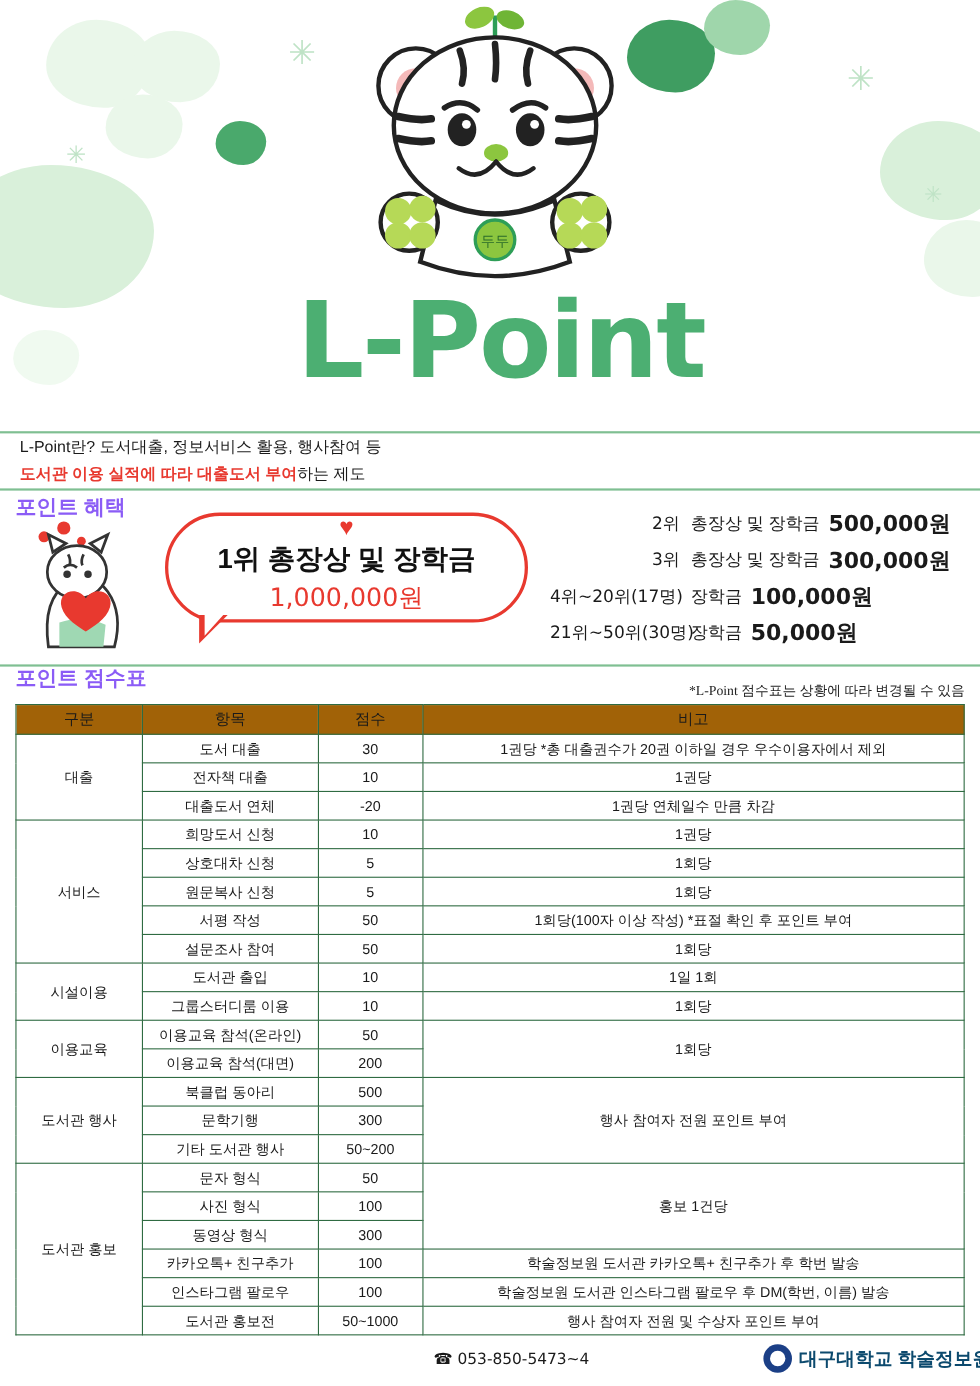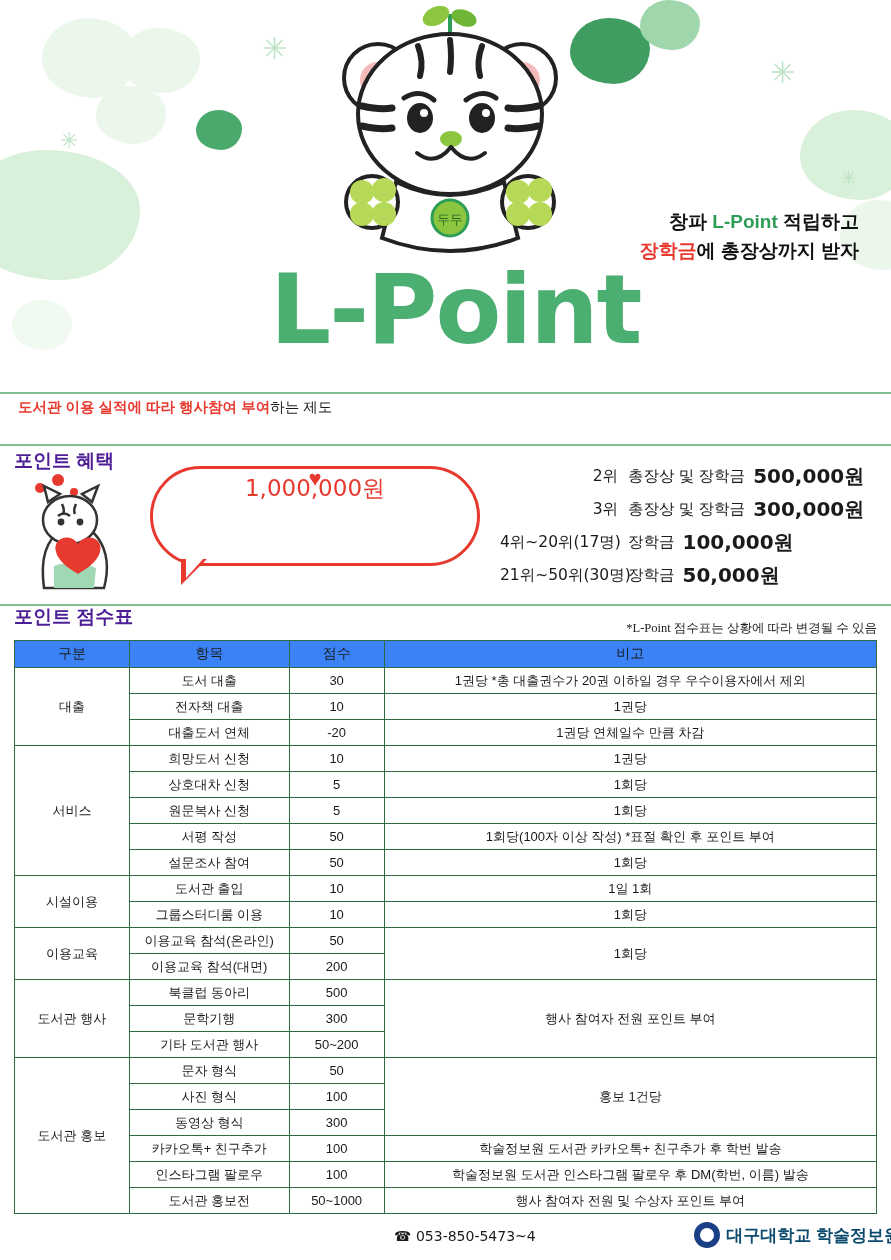--- a/index.html
+++ b/index.html
@@ -104,21 +104,21 @@
     font-family: "DejaVu Sans", sans-serif;
   }
   .intro-right .lbl { letter-spacing: 1px; }
   .intro-right .bar { color: #333; padding: 0 6px; }
 
   
   .sec-title {
     position: absolute;
     font-size: 19px;
     font-weight: bold;
-    color: #4c1d95;
+    color: #8b5cf6;
   }
   #benefit-title { left: 14px; top: 448px; }
   #score-title { left: 14px; top: 604px; }
 
   .benefit-cat {
     position: absolute;
     left: 14px;
     top: 470px;
     width: 120px;
     height: 120px;
@@ -225,21 +225,21 @@
     border-collapse: collapse;
     font-size: 13px;
   }
   table.score th, table.score td {
     border: 1px solid #2f6b42;
     text-align: center;
     padding: 0;
     height: 25px;
   }
   table.score thead th {
-    background: #3b82f6;
+    background: #a16207;
     font-weight: normal;
     font-size: 14px;
     height: 26px;
   }
   col.c-grp { width: 115px; }
   col.c-item { width: 160px; }
   col.c-score { width: 95px; }
   col.c-note { width: 493px; }
 
   
@@ -356,40 +356,33 @@
           <circle cx="240" cy="184" r="12"></circle>
         <circle cx="218" cy="208" r="12"></circle>
           <circle cx="240" cy="208" r="12"></circle>
       </g>
 
       <circle cx="150" cy="212" r="18" fill="#8cc63f" stroke="#2E9E57" stroke-width="3"></circle>
       <text x="150" y="218" font-size="13" text-anchor="middle" fill="#2a6b2a" font-family="DejaVu Sans">두두</text>
     </svg>
   </div>
 
-  <div class="tagline">
-    <div>
-      <span>창파 </span><span class="hl-green">L-Point</span><span> 적립하고</span>
-    </div>
-    <div>
-      <span class="hl-red">장학금</span><span>에 총장상까지 받자</span>
-    </div>
-  </div>
 
   <div class="lpoint-title">L-Point</div>
 </div>
 
 <div class="rule" style="top:392px;"></div>
 <div class="rule" style="top:444px;"></div>
 <div class="rule" style="top:604px;"></div>
 
 <div class="intro">
   <div class="intro-left">
+    <div>L-Point란? 도서대출, 정보서비스 활용, 행사참여 등</div>
     <div>
-      <span class="accent">도서관 이용 실적에 따라 행사참여 부여</span><span>하는 제도</span>
+      <span class="accent">도서관 이용 실적에 따라 대출도서 부여</span><span>하는 제도</span>
     </div>
   </div>
 </div>
 
 <div class="sec-title" id="benefit-title">포인트 혜택</div>
 
 <div class="benefit-cat">
   <svg width="120" height="120" viewBox="0 0 120 120">
     <g fill="#E8392F">
       <circle cx="26" cy="18" r="5"></circle>
@@ -409,20 +402,21 @@
 
     <path d="M64 74 c-8 -12 -26 -6 -22 8 c3 11 16 18 22 22 c6 -4 19 -11 22 -22 c4 -14 -14 -20 -22 -8 z" fill="#E8392F"></path>
 
     <path d="M48 34 q3 6 1 10" stroke="#333" stroke-width="2.5" fill="none"></path>
     <path d="M62 34 q-3 6 -1 10" stroke="#333" stroke-width="2.5" fill="none"></path>
   </svg>
 </div>
 
 <div class="bubble">
   <div class="heart">♥</div>
+  <div class="l1">1위 총장상 및 장학금</div>
   <div class="l2">1,000,000원</div>
 </div>
 
 <div class="prize-list">
   <div class="prize-row">
     <span class="prize-rank">2위</span>
     <span class="prize-kind">총장상 및 장학금</span>
     <span class="prize-amt">500,000원</span>
   </div>
   <div class="prize-row">

